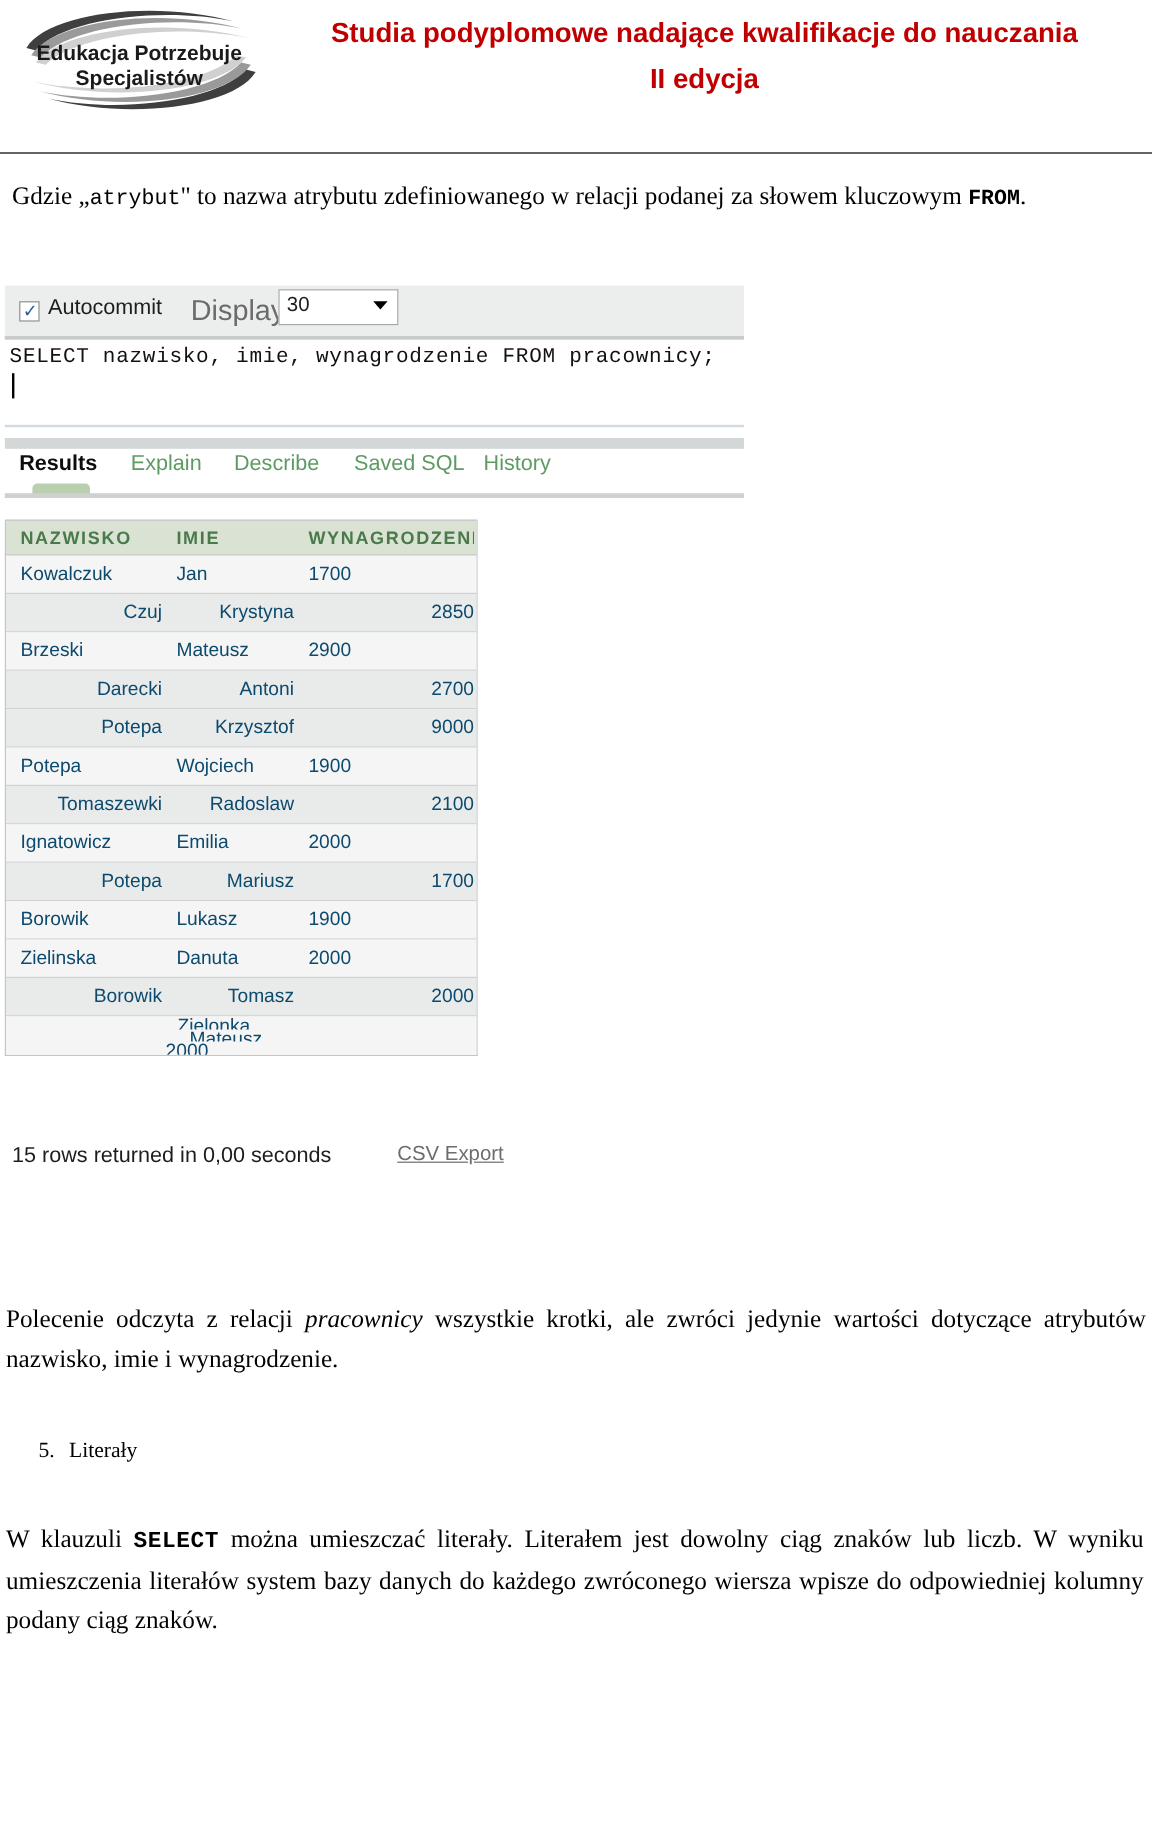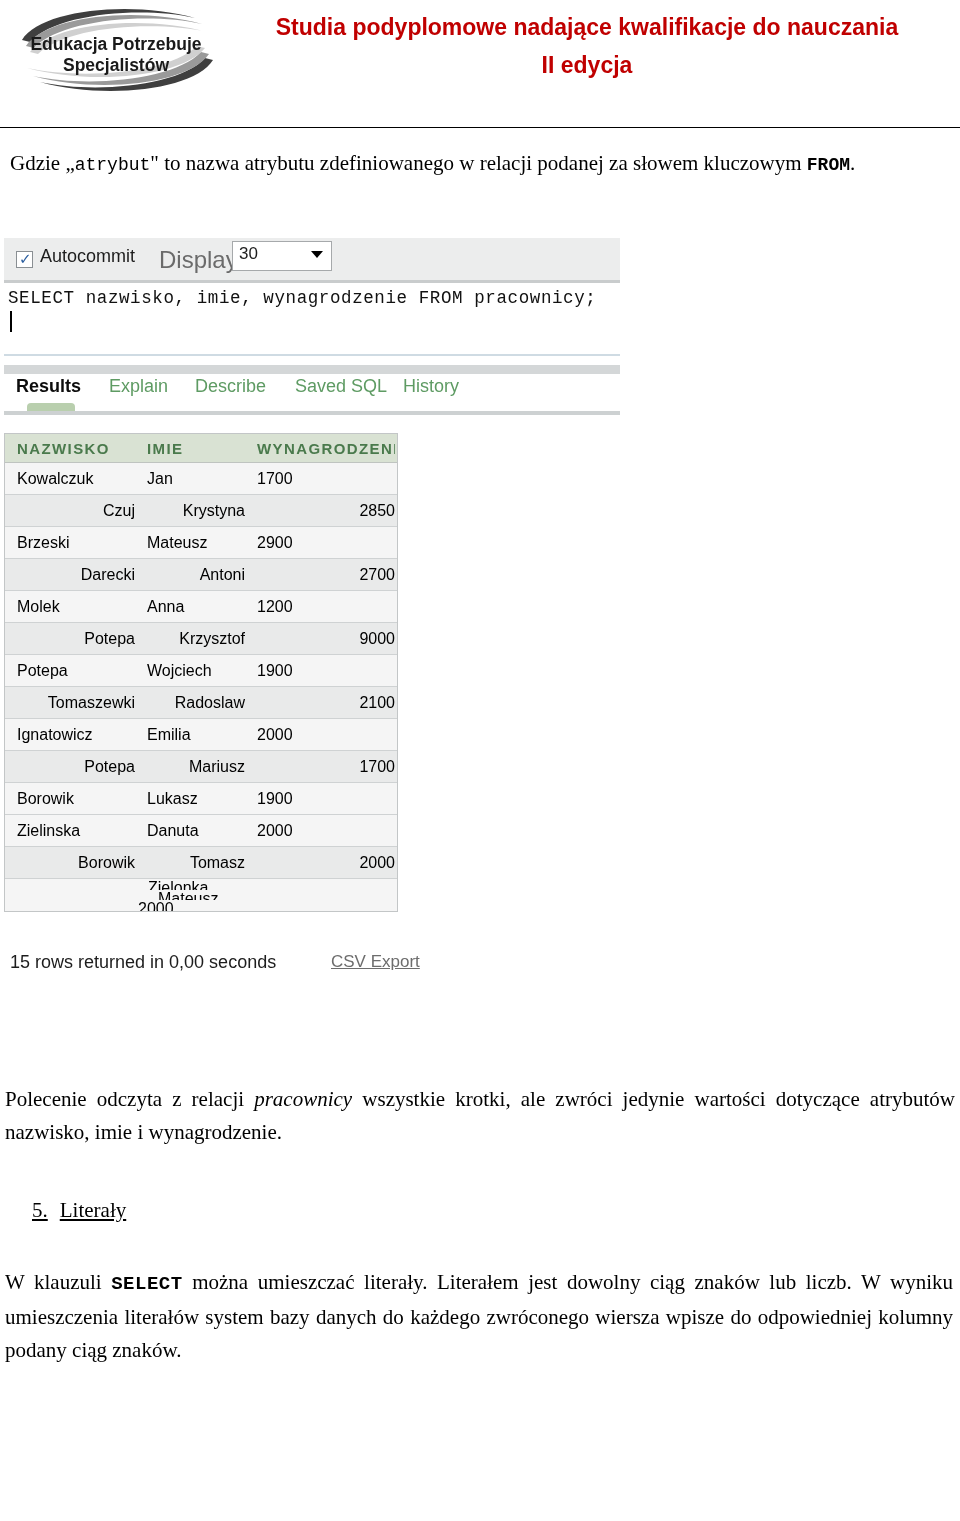--- a/index.html
+++ b/index.html
@@ -71,23 +71,22 @@
     font-family: "Liberation Mono", monospace;
     font-weight: bold;
     font-size: 19px;
     letter-spacing: 0.5px;
   }
 
   .section-heading {
     position: absolute;
     left: 32px; top: 1198px;
     font-family: "Liberation Serif", serif;
-    font-size: 21px;
+    font-size: 18px;
     color: #000;
-    text-decoration: underline;
   }
   .section-heading .num { margin-right: 12px; }
 
   .footer-page {
     position: absolute;
     left: 5px; top: 1486px;
     font-family: Liberation Sans, sans-serif;
     font-size: 21px;
     color: #ec4899;
     margin-top: 40px;
@@ -235,21 +234,21 @@
   .res-row.header .cell {
     color: #4a7a4c;
     font-weight: bold;
     font-size: 15px;
     letter-spacing: 1.4px;
   }
   .res-row.odd  { background: #f5f5f5; }
   .res-row.even { background: #e9eaea; text-align: right; }
   .cell {
     font-size: 16px;
-    color: #000000;
+    color: #0c4a6e;
     padding-left: 12px;
     box-sizing: border-box;
     overflow: hidden;
     white-space: nowrap;
   }
   .c-name { width: 130px; }
   .c-first { width: 110px; }
   .c-sal { width: 150px; }
 
   .res-footer {
@@ -348,25 +347,20 @@
   <div class="res-row odd">
     <div class="cell c-name">Brzeski</div>
     <div class="cell c-first">Mateusz</div>
     <div class="cell c-sal">2900</div>
   </div>
   <div class="res-row even">
     <div class="cell c-name">Darecki</div>
     <div class="cell c-first">Antoni</div>
     <div class="cell c-sal">2700</div>
   </div>
-  <div class="res-row odd">
-    <div class="cell c-name">Molek</div>
-    <div class="cell c-first">Anna</div>
-    <div class="cell c-sal">1200</div>
-  </div>
   <div class="res-row even">
     <div class="cell c-name">Potepa</div>
     <div class="cell c-first">Krzysztof</div>
     <div class="cell c-sal">9000</div>
   </div>
   <div class="res-row odd">
     <div class="cell c-name">Potepa</div>
     <div class="cell c-first">Wojciech</div>
     <div class="cell c-sal">1900</div>
   </div>

